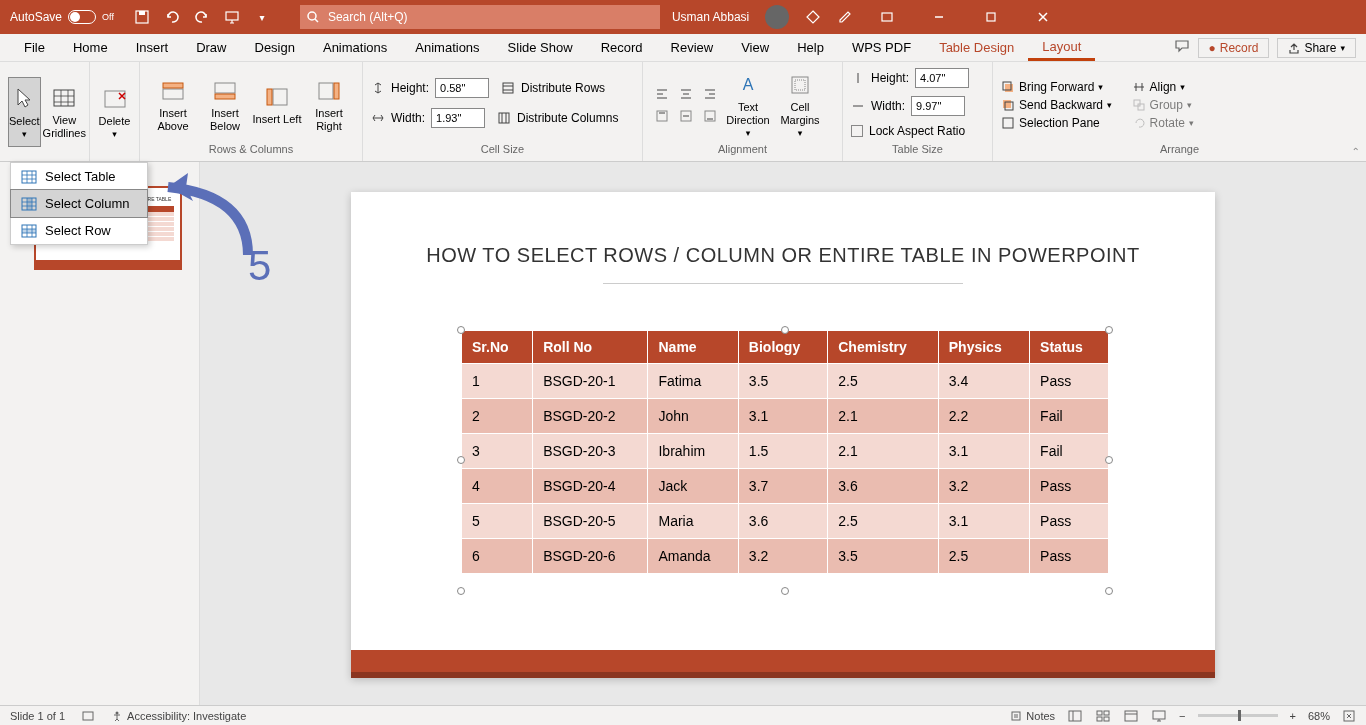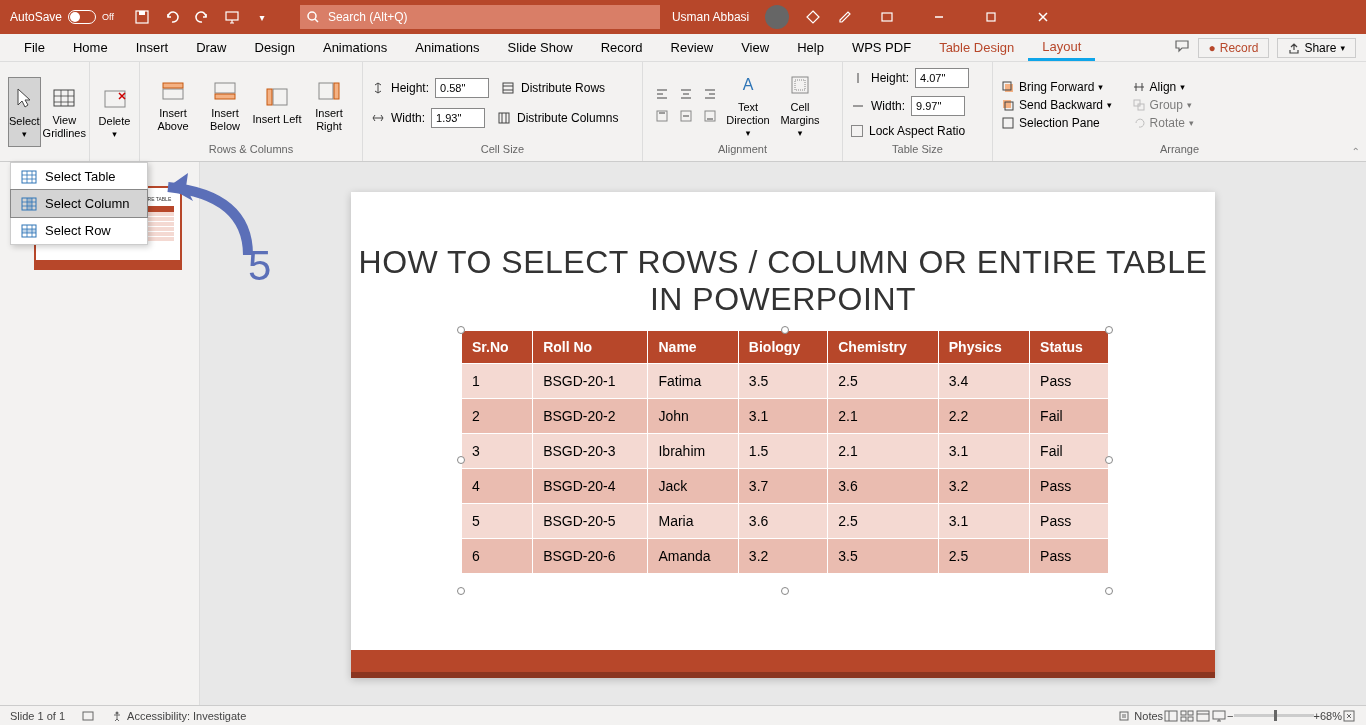--- a/index.html
+++ b/index.html
@@ -14,21 +14,21 @@
 .qat-icon { width: 16px; height: 16px; display: flex; align-items: center; justify-content: center; }
 .title-center { flex: 1; text-align: center; padding-left: 60px; }
 .search-box { width: 360px; height: 24px; background: #D97E67; display: flex; align-items: center; padding: 0 6px; gap: 8px; margin-left: 20px; }
 .title-right { display: flex; align-items: center; gap: 16px; padding: 0 12px; }
 .win-btn { width: 36px; height: 32px; display: flex; align-items: center; justify-content: center; }
 
 
 .menubar { height: 28px; background: #F3F2F1; display: flex; align-items: center; padding: 0 10px; font-size: 13px; border-bottom: 1px solid #ddd; }
 .menu-item { padding: 4px 14px; cursor: pointer; }
 .menu-item.active { color: #B7472A; }
-.menu-item.layout { border-bottom: 3px solid #0ea5e9; color: #B7472A; }
+.menu-item.layout { border-bottom: 3px solid #c2410c; color: #B7472A; }
 .menu-right { margin-left: auto; display: flex; gap: 8px; }
 .menu-btn { border: 1px solid #ccc; padding: 2px 10px; font-size: 12px; display: flex; align-items: center; gap: 4px; }
 .record-btn { color: #B7472A; }
 
 
 .ribbon { height: 100px; background: #F3F2F1; display: flex; border-bottom: 1px solid #ccc; position: relative; }
 .ribbon-group { border-right: 1px solid #ddd; padding: 4px 8px; display: flex; flex-direction: column; }
 .group-content { flex: 1; display: flex; align-items: center; gap: 2px; }
 .group-label { font-size: 11px; color: #666; text-align: center; padding-bottom: 2px; }
 .big-btn { display: flex; flex-direction: column; align-items: center; justify-content: center; width: 50px; height: 70px; font-size: 11px; text-align: center; gap: 2px; cursor: pointer; }
@@ -58,37 +58,37 @@
 .thumb-number { position: absolute; left: -18px; top: 0; font-size: 13px; color: #444; }
 .thumb-content { padding: 8px 6px; }
 .thumb-title { font-size: 5px; text-align: center; color: #333; }
 .thumb-table { width: 100%; margin-top: 4px; }
 .thumb-table-header { height: 6px; background: #B7472A; }
 .thumb-table-row { height: 5px; background: #F4D9D2; border-bottom: 1px solid white; }
 .thumb-footer { position: absolute; bottom: 0; left: 0; right: 0; height: 8px; background: #B7472A; }
 
 .slide-canvas { flex: 1; background: #E8E8E8; display: flex; justify-content: center; padding-top: 30px; }
 .slide { width: 864px; height: 486px; background: white; position: relative; box-shadow: 0 2px 8px rgba(0,0,0,0.2); }
-.slide-title { text-align: center; font-size: 32px; color: #333; padding-top: 52px; font-weight: 400; letter-spacing: 0.5px; }
+.slide-title { text-align: center; font-size: 20px; color: #333; padding-top: 52px; font-weight: 400; letter-spacing: 0.5px; }
 .title-underline { width: 360px; height: 1px; background: #ccc; margin: 16px auto 0; }
 
 .data-table { position: absolute; top: 138px; left: 110px; width: 648px; border-collapse: collapse; font-size: 14px; }
 .data-table th { background: #B7472A; color: white; text-align: left; padding: 8px 10px; font-weight: bold; border: 1px solid white; }
 .data-table td { padding: 9px 10px; border: 1px solid white; }
 .data-table tr:nth-child(odd) td { background: #F4D9D2; }
 .data-table tr:nth-child(even) td { background: #EABCB0; }
 
 .sel-handle { position: absolute; width: 8px; height: 8px; background: white; border: 1px solid #888; border-radius: 50%; }
 .slide-footer { position: absolute; bottom: 0; left: 0; right: 0; height: 28px; background: #B7472A; }
 .slide-footer::after { content: ''; position: absolute; bottom: 0; left: 0; right: 0; height: 6px; background: #8A3520; }
 
 
 .statusbar { position: absolute; bottom: 0; left: 0; right: 0; height: 20px; background: #F3F2F1; display: flex; align-items: center; font-size: 11px; color: #444; padding: 0 10px; border-top: 1px solid #ccc; }
 .status-left { display: flex; gap: 16px; align-items: center; }
-.status-right { margin-left: auto; display: flex; align-items: center; }
+.status-right { margin-left: auto; display: flex; gap: 12px; align-items: center; }
 .zoom-slider { width: 80px; height: 3px; background: #ccc; position: relative; }
 .zoom-thumb { position: absolute; left: 50%; top: -4px; width: 3px; height: 11px; background: #666; }
 
 svg { display: block; }
 </style>
 </head>
 <body>
 
 <div class="titlebar">
   <div class="autosave">

